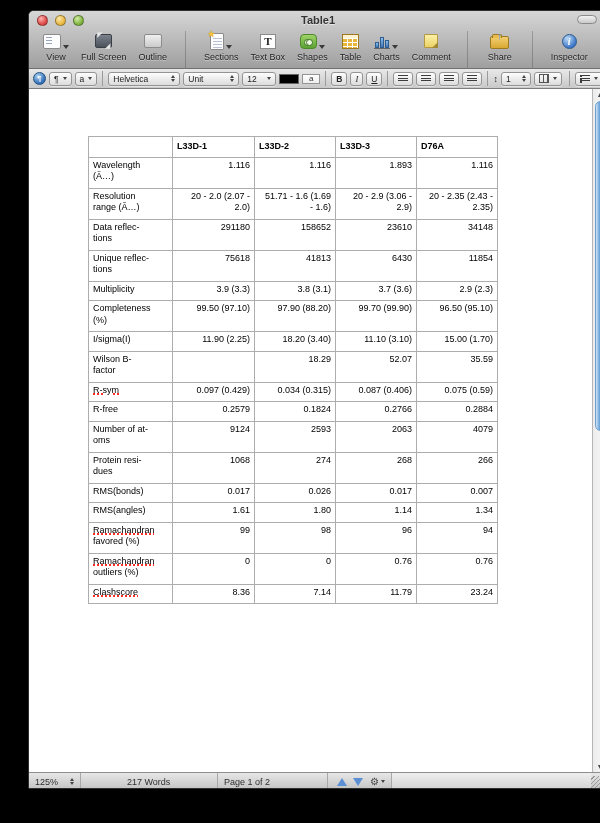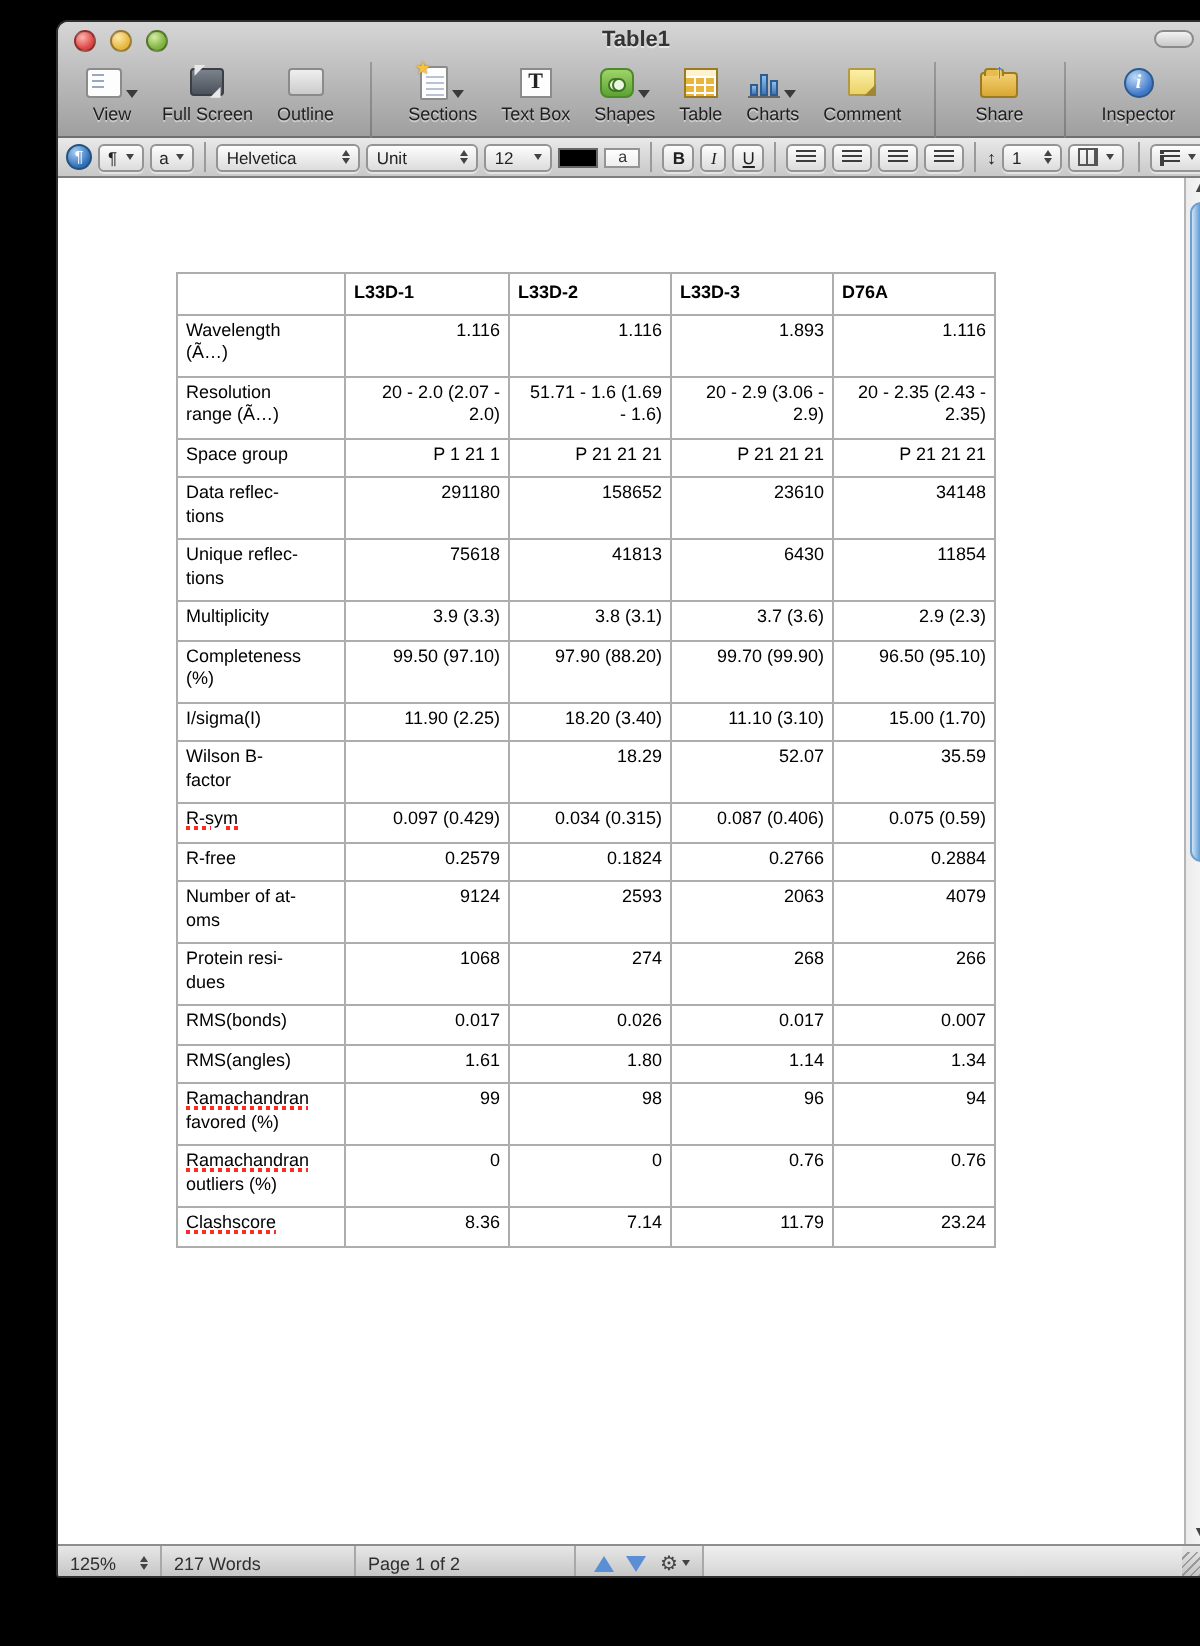--- a/index.html
+++ b/index.html
@@ -334,29 +334,20 @@
 2.0)</td>
               <td class="rval">51.71 - 1.6 (1.69
 - 1.6)</td>
               <td class="rval">20 - 2.9 (3.06 -
 2.9)</td>
               <td class="rval">20 - 2.35 (2.43 -
 2.35)</td>
             </tr>
             <tr>
               <td class="rlabel">
-                <div>Space group</div>
-              </td>
-              <td class="rval">P 1 21 1</td>
-              <td class="rval">P 21 21 21</td>
-              <td class="rval">P 21 21 21</td>
-              <td class="rval">P 21 21 21</td>
-            </tr>
-            <tr>
-              <td class="rlabel">
                 <div>Data reflec-</div>
                 <div>tions</div>
               </td>
               <td class="rval">291180</td>
               <td class="rval">158652</td>
               <td class="rval">23610</td>
               <td class="rval">34148</td>
             </tr>
             <tr>
               <td class="rlabel">
@@ -503,21 +494,21 @@
   </div>
 
   <div class="statusbar">
     <div class="sseg" style="width:52px;justify-content:space-between;">
       <span>125%</span>
       <span class="stepper">
           <i class="up"></i>
           <i class="dn"></i>
         </span>
     </div>
-    <div class="sseg noborder" style="width:96px;">
+    <div class="sseg noborder" style="width:96px;margin-left:40px;">
       <span>217 Words</span>
     </div>
     <div class="sseg noborder" style="width:110px;border-left:1px solid #a8a8a8;">
       <span>Page 1 of 2</span>
     </div>
     <div class="sseg noborder" style="border-left:1px solid #a8a8a8;">
       <span class="tri up"></span>
       <span class="tri dn"></span>
       <span class="gear">⚙</span>
         <span class="fdrop"></span>

